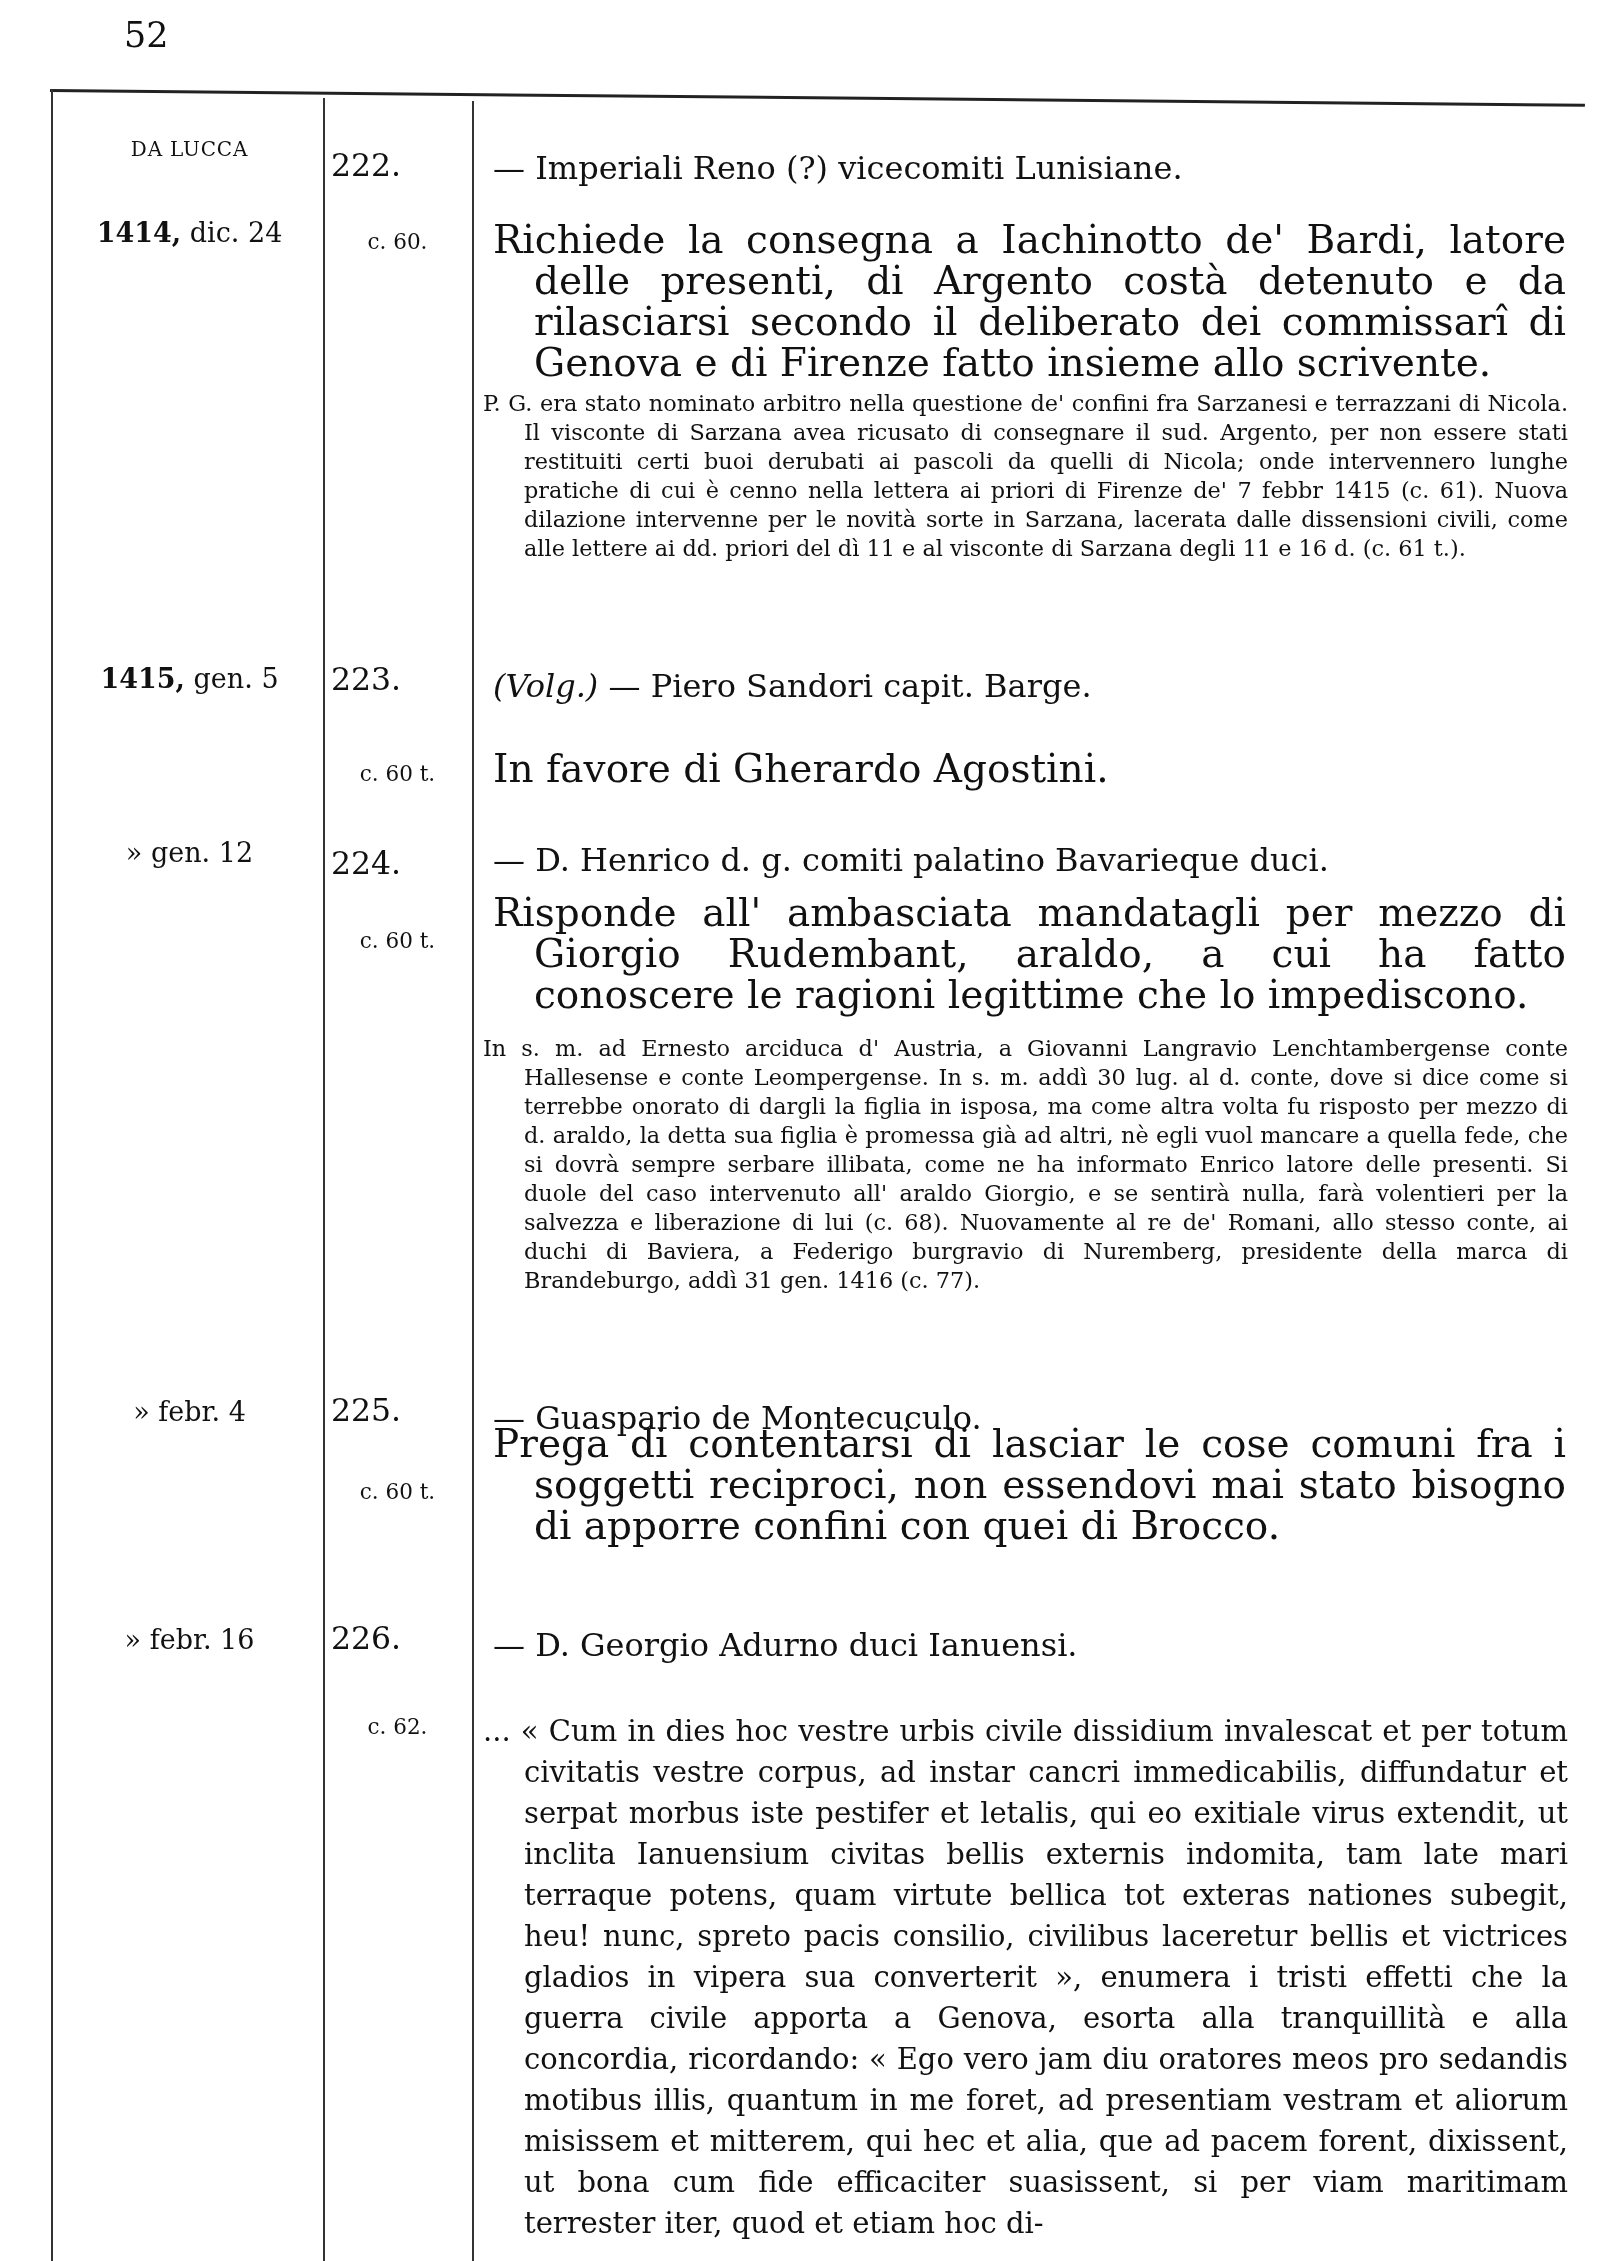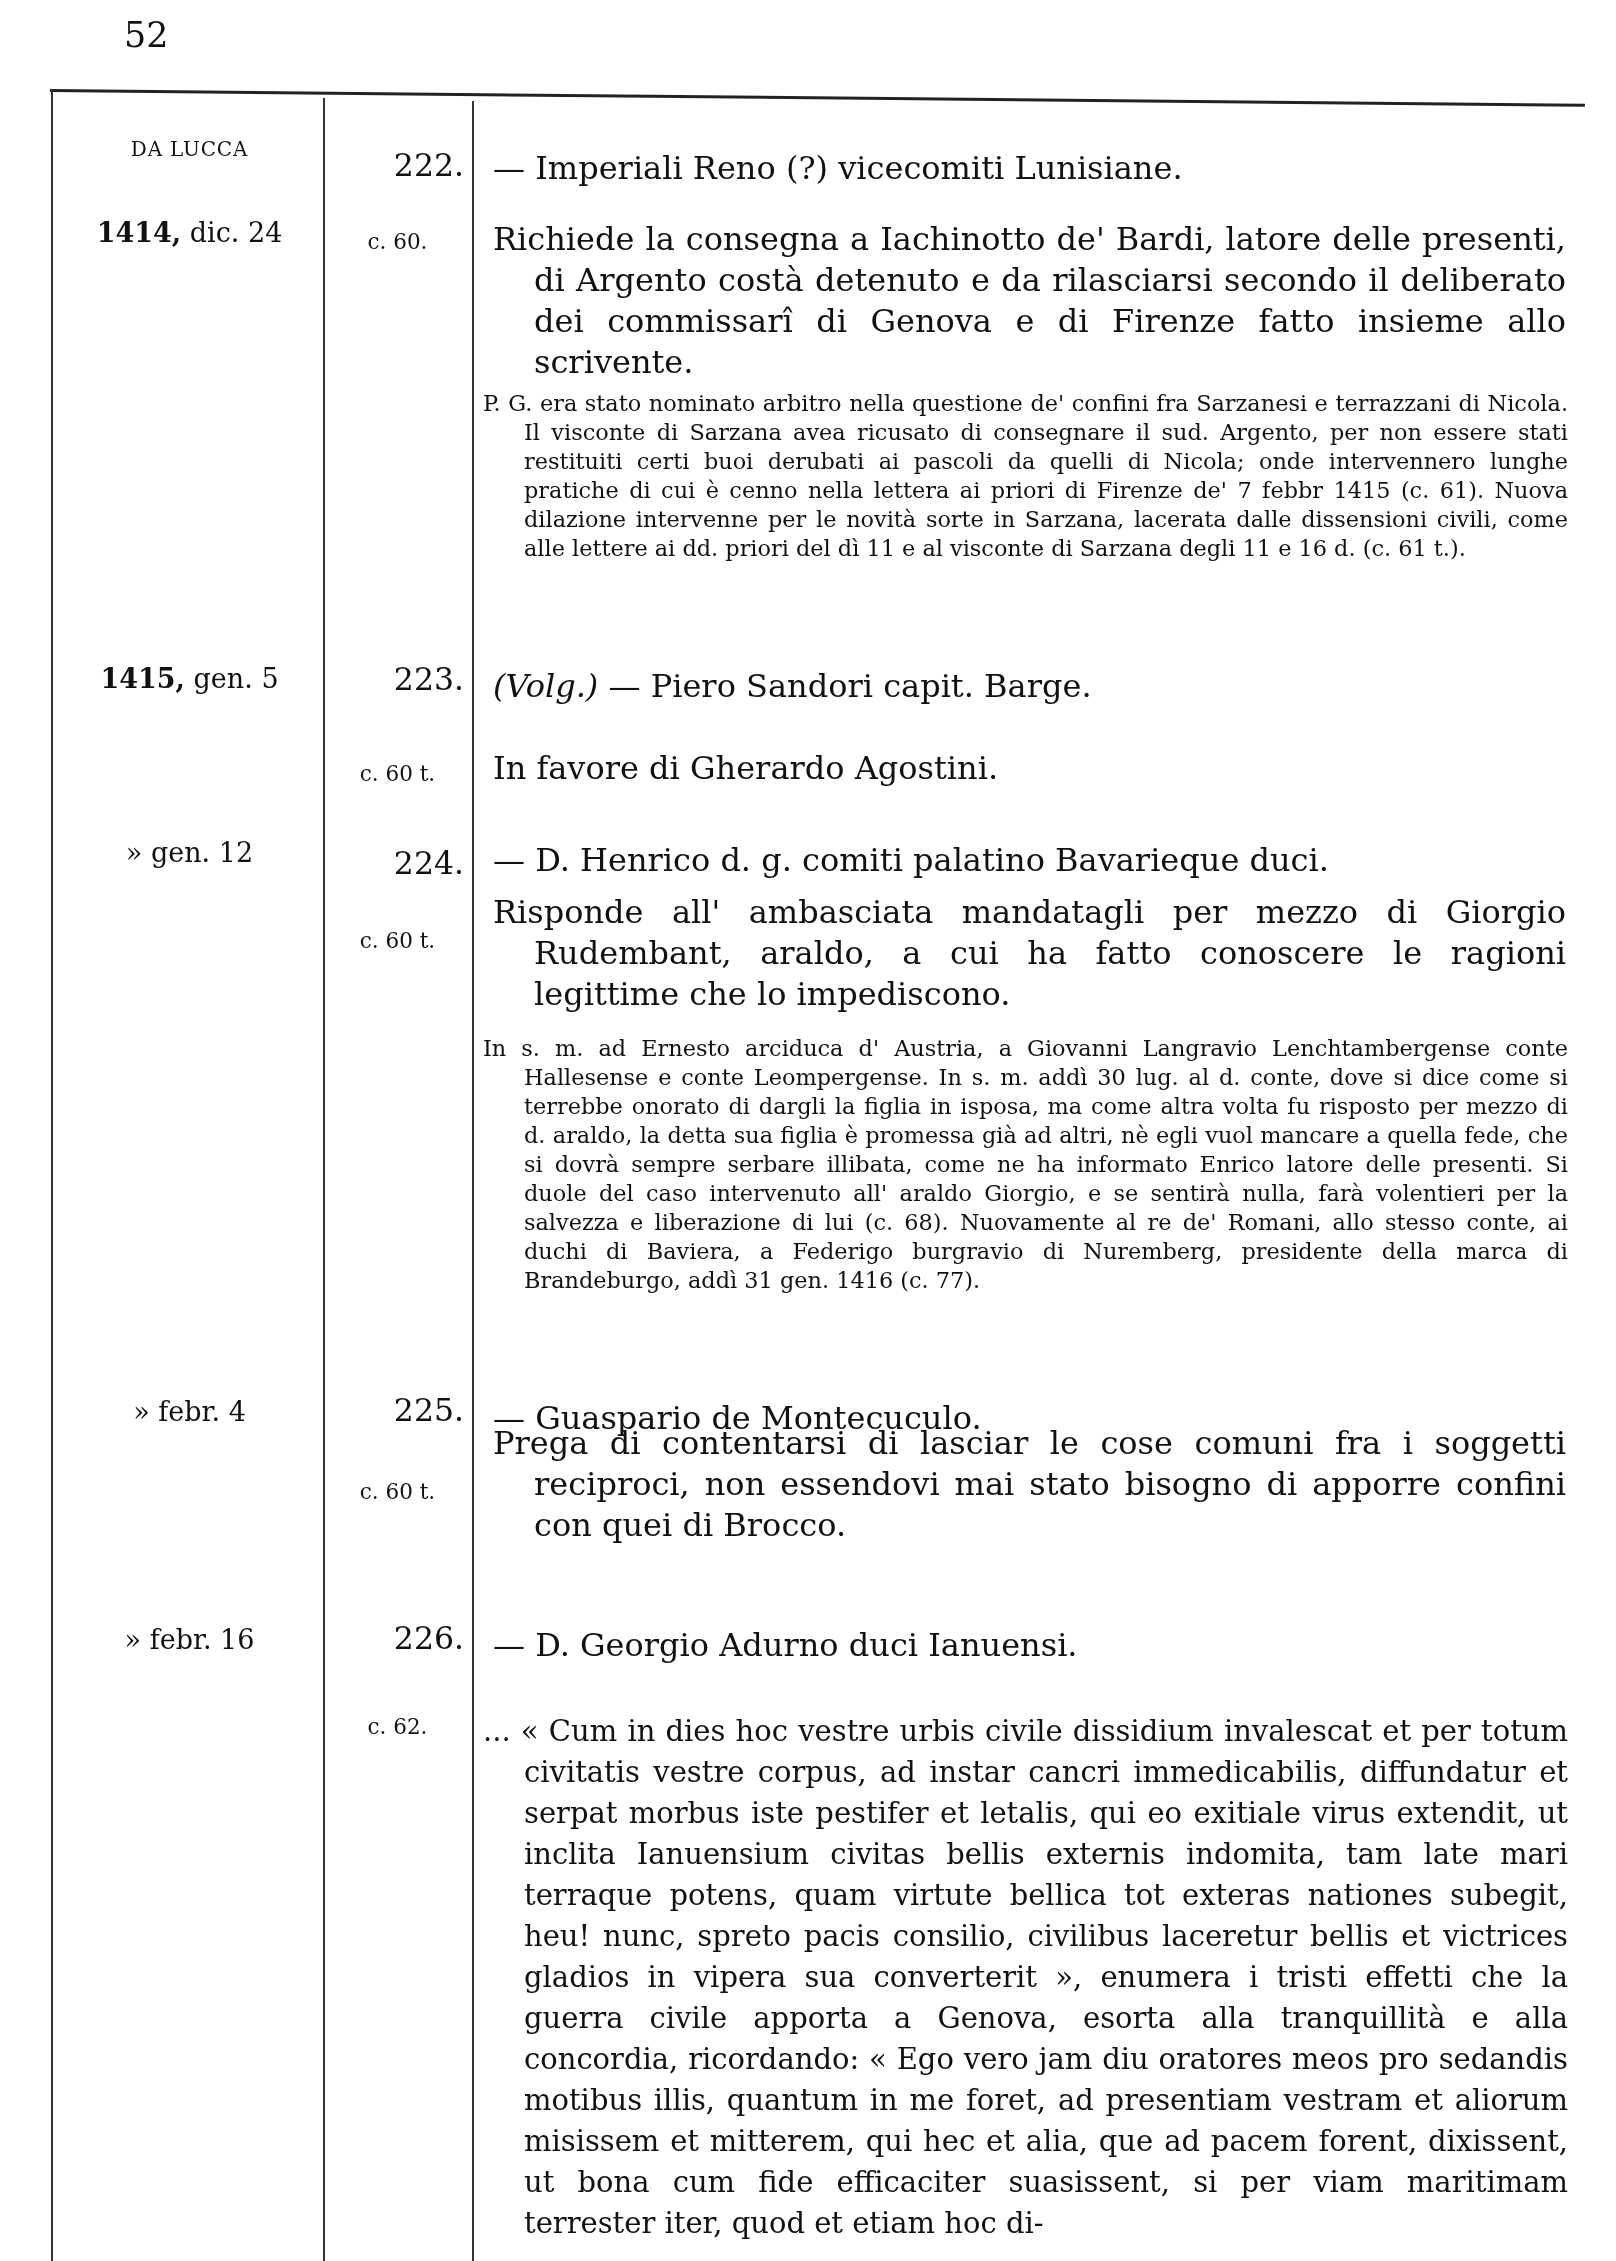--- a/index.html
+++ b/index.html
@@ -9,24 +9,24 @@
   .top-rule { position: absolute; left: 50px; top: 89px; width: 1535px; height: 2.5px; background: #222;
               transform: rotate(0.55deg); transform-origin: left top; }
   .vline { position: absolute; width: 1.7px; background: #333; }
   .vl-left { left: 51px; top: 89px; height: 2172px; }
   .vl-mid { left: 323px; top: 98px; height: 2163px; }
   .vl-right { left: 472px; top: 101px; height: 2160px; }
 
   .date { position: absolute; left: 65px; width: 249px; text-align: center; font-size: 27px; }
   .date b { font-weight: bold; }
   .date .sc { font-size: 20px; letter-spacing: 0.8px; }
-  .num { position: absolute; left: 331px; width: 133px; text-align: right; font-size: 31.5px; }
+  .num { position: absolute; left: 331px; width: 133px; text-align: left; font-size: 31.5px; }
   .carta { position: absolute; left: 331px; width: 133px; text-align: center; font-size: 21.5px; }
   .title { position: absolute; left: 493px; width: 1077px; font-size: 32px; }
-  .para { position: absolute; left: 493px; width: 1073px; font-size: 32px; line-height: 41px;
+  .para { position: absolute; left: 493px; width: 1073px; font-size: 39px; line-height: 41px;
           text-align: justify; padding-left: 41px; text-indent: -41px; box-sizing: border-box; }
   .note { position: absolute; left: 483px; width: 1085px; font-size: 22.4px; line-height: 29px;
           text-align: justify; padding-left: 41px; text-indent: -41px; box-sizing: border-box; }
   .latin { position: absolute; left: 483px; width: 1085px; font-size: 29px; line-height: 41px;
            text-align: justify; padding-left: 41px; text-indent: -41px; box-sizing: border-box; }
   i { font-style: italic; }
 </style>
 </head>
 <body>
 

